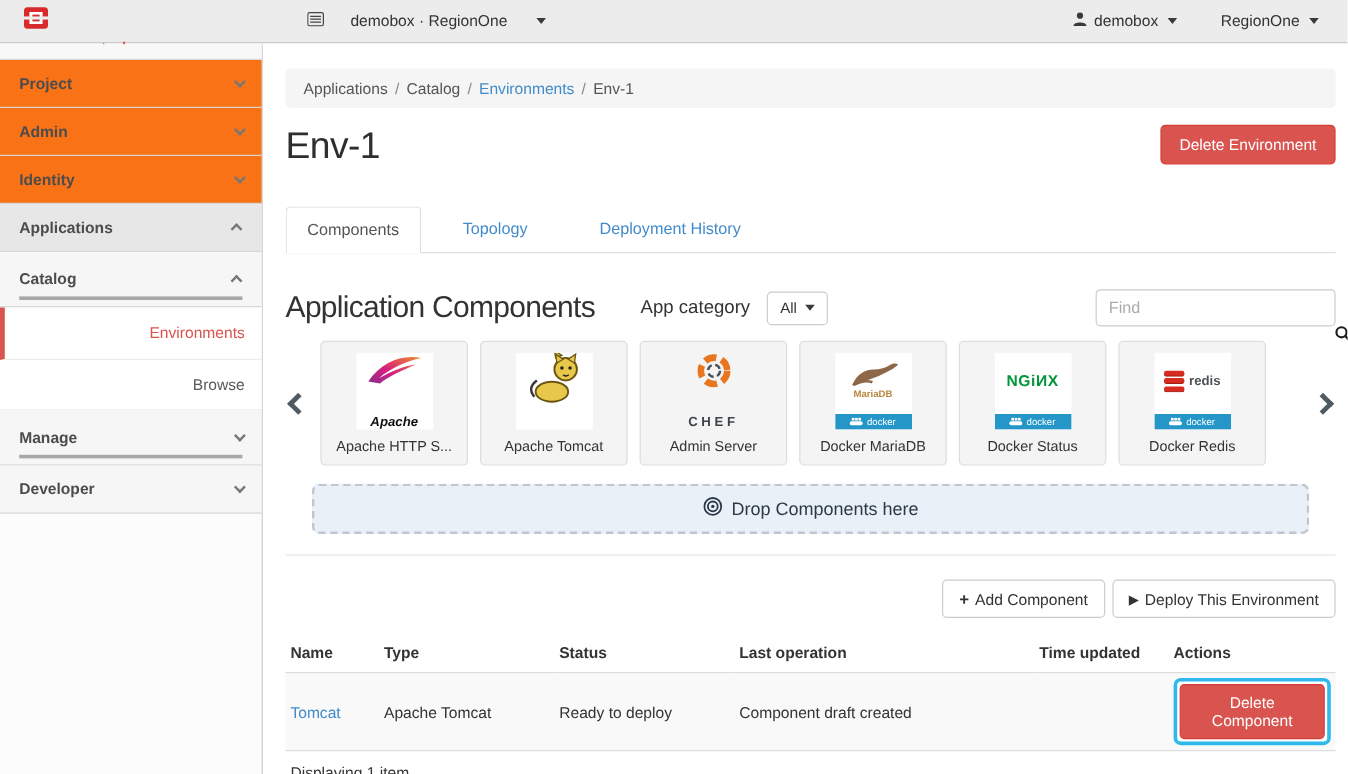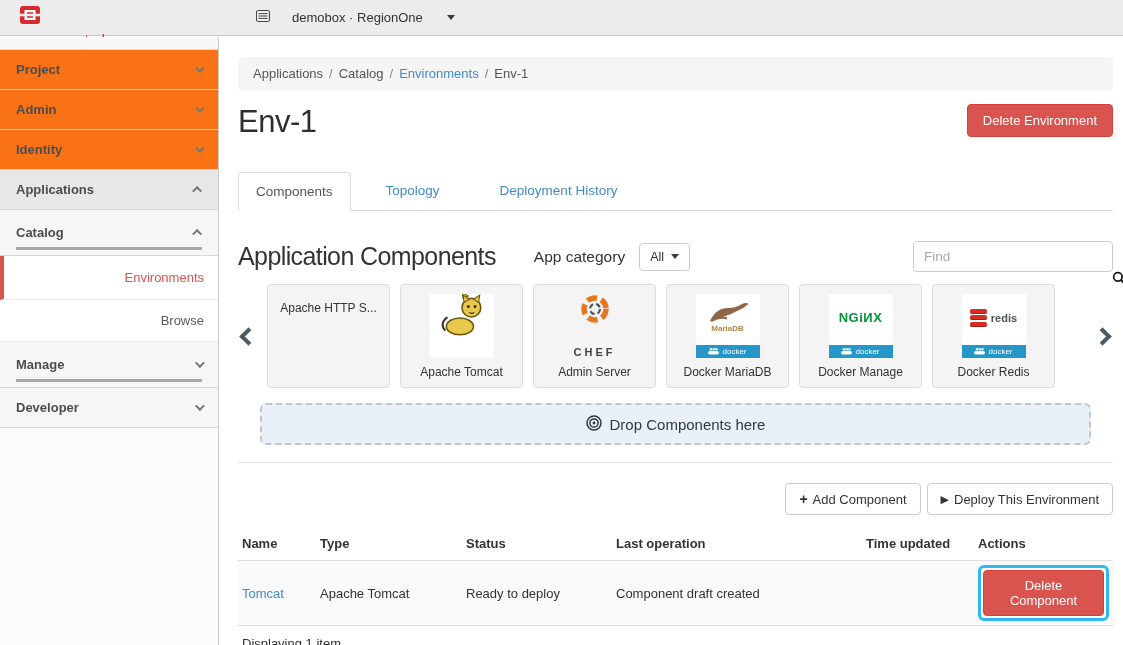--- a/index.html
+++ b/index.html
@@ -138,20 +138,36 @@
       <svg width="14" height="12" viewBox="0 0 14 12">
           <rect x="0.5" y="0.5" width="13" height="11" rx="1.5" fill="none" stroke="#444" stroke-width="1"></rect>
           <line x1="2.5" y1="3.6" x2="11.5" y2="3.6" stroke="#444" stroke-width="1"></line>
           <line x1="2.5" y1="6" x2="11.5" y2="6" stroke="#444" stroke-width="1"></line>
           <line x1="2.5" y1="8.4" x2="11.5" y2="8.4" stroke="#444" stroke-width="1"></line>
         </svg>
     </span>
     <span>demobox · RegionOne</span>
     <span class="caret"></span>
   </div>
+  <div class="topbar-right">
+    <div class="menu-item">
+      <span>
+        <svg width="12" height="12" viewBox="0 0 12 12">
+            <circle cx="6" cy="3.1" r="2.6" fill="#3a3a3a"></circle>
+            <path d="M0.6 11.6 C0.6 7.8 11.4 7.8 11.4 11.6 Z" fill="#3a3a3a"></path>
+          </svg>
+      </span>
+      <span>demobox</span>
+      <span class="caret"></span>
+    </div>
+    <div class="menu-item">
+      <span>RegionOne</span>
+      <span class="caret"></span>
+    </div>
+  </div>
 </div>
 
 <div class="sidebar">
   <div class="side-strip"></div>
   <div class="side-row">
     <span>Project</span>
       <span class="chev down"></span>
   </div>
   <div class="side-row">
     <span>Admin</span>
@@ -218,20 +234,33 @@
           </svg>
       </span>
     </div>
   </div>
 
   <div class="carousel">
     <span class="arrow left"></span>
     <div class="cards">
 
       <div class="card">
+        <div class="logo-box">
+          <svg width="54" height="30" viewBox="0 0 54 34">
+            <defs>
+                <linearGradient id="apg" x1="0" y1="1" x2="1" y2="0">
+              <stop offset="0" stop-color="#8e2c8e"></stop>
+                  <stop offset="0.45" stop-color="#d6227e"></stop>
+                  <stop offset="1" stop-color="#f08c2a"></stop>
+            </linearGradient>
+              </defs>
+            <path d="M2 27 C14 9 34 1 52 5 C38 8 24 14 12 24 C23 18 35 12 47 11 C35 16 21 22 13 29 Z" fill="url(#apg)"></path>
+          </svg>
+          <div class="logo-text" style="font-style:italic">Apache</div>
+        </div>
         <div class="card-label">Apache HTTP S...</div>
       </div>
 
       <div class="card">
         <div class="logo-box">
           <svg width="48" height="44" viewBox="0 0 46 42">
             <path d="M7 35 Q1 28 9 22" fill="none" stroke="#3a3a3a" stroke-width="2"></path>
             <ellipse cx="21" cy="31" rx="13" ry="8" fill="#e8c84a" stroke="#6b5510" stroke-width="1.5"></ellipse>
             <path d="M24 4 L23 -2 L29 2 Z" fill="#e8c84a" stroke="#6b5510"></path>
             <circle cx="32" cy="13" r="9" fill="#e8c84a" stroke="#6b5510" stroke-width="1.5"></circle>
@@ -290,21 +319,21 @@
               <svg width="11" height="9" viewBox="0 0 12 9">
                   <rect x="0" y="5" width="12" height="3.8" rx="1.9" fill="#fff"></rect>
                   <rect x="2" y="2" width="2.4" height="2.4" fill="#fff"></rect>
                   <rect x="5" y="2" width="2.4" height="2.4" fill="#fff"></rect>
                   <rect x="8" y="2" width="2.4" height="2.4" fill="#fff"></rect>
                 </svg>
             </span>
             <span>docker</span>
           </div>
         </div>
-        <div class="card-label">Docker Manage</div>
+        <div class="card-label">Docker Status</div>
       </div>
 
       <div class="card">
         <div class="logo-box">
           <div class="logo-main">
             <div class="redis-row">
               <div class="redis-stack">
                   <div></div>
                   <div></div>
                   <div></div>

